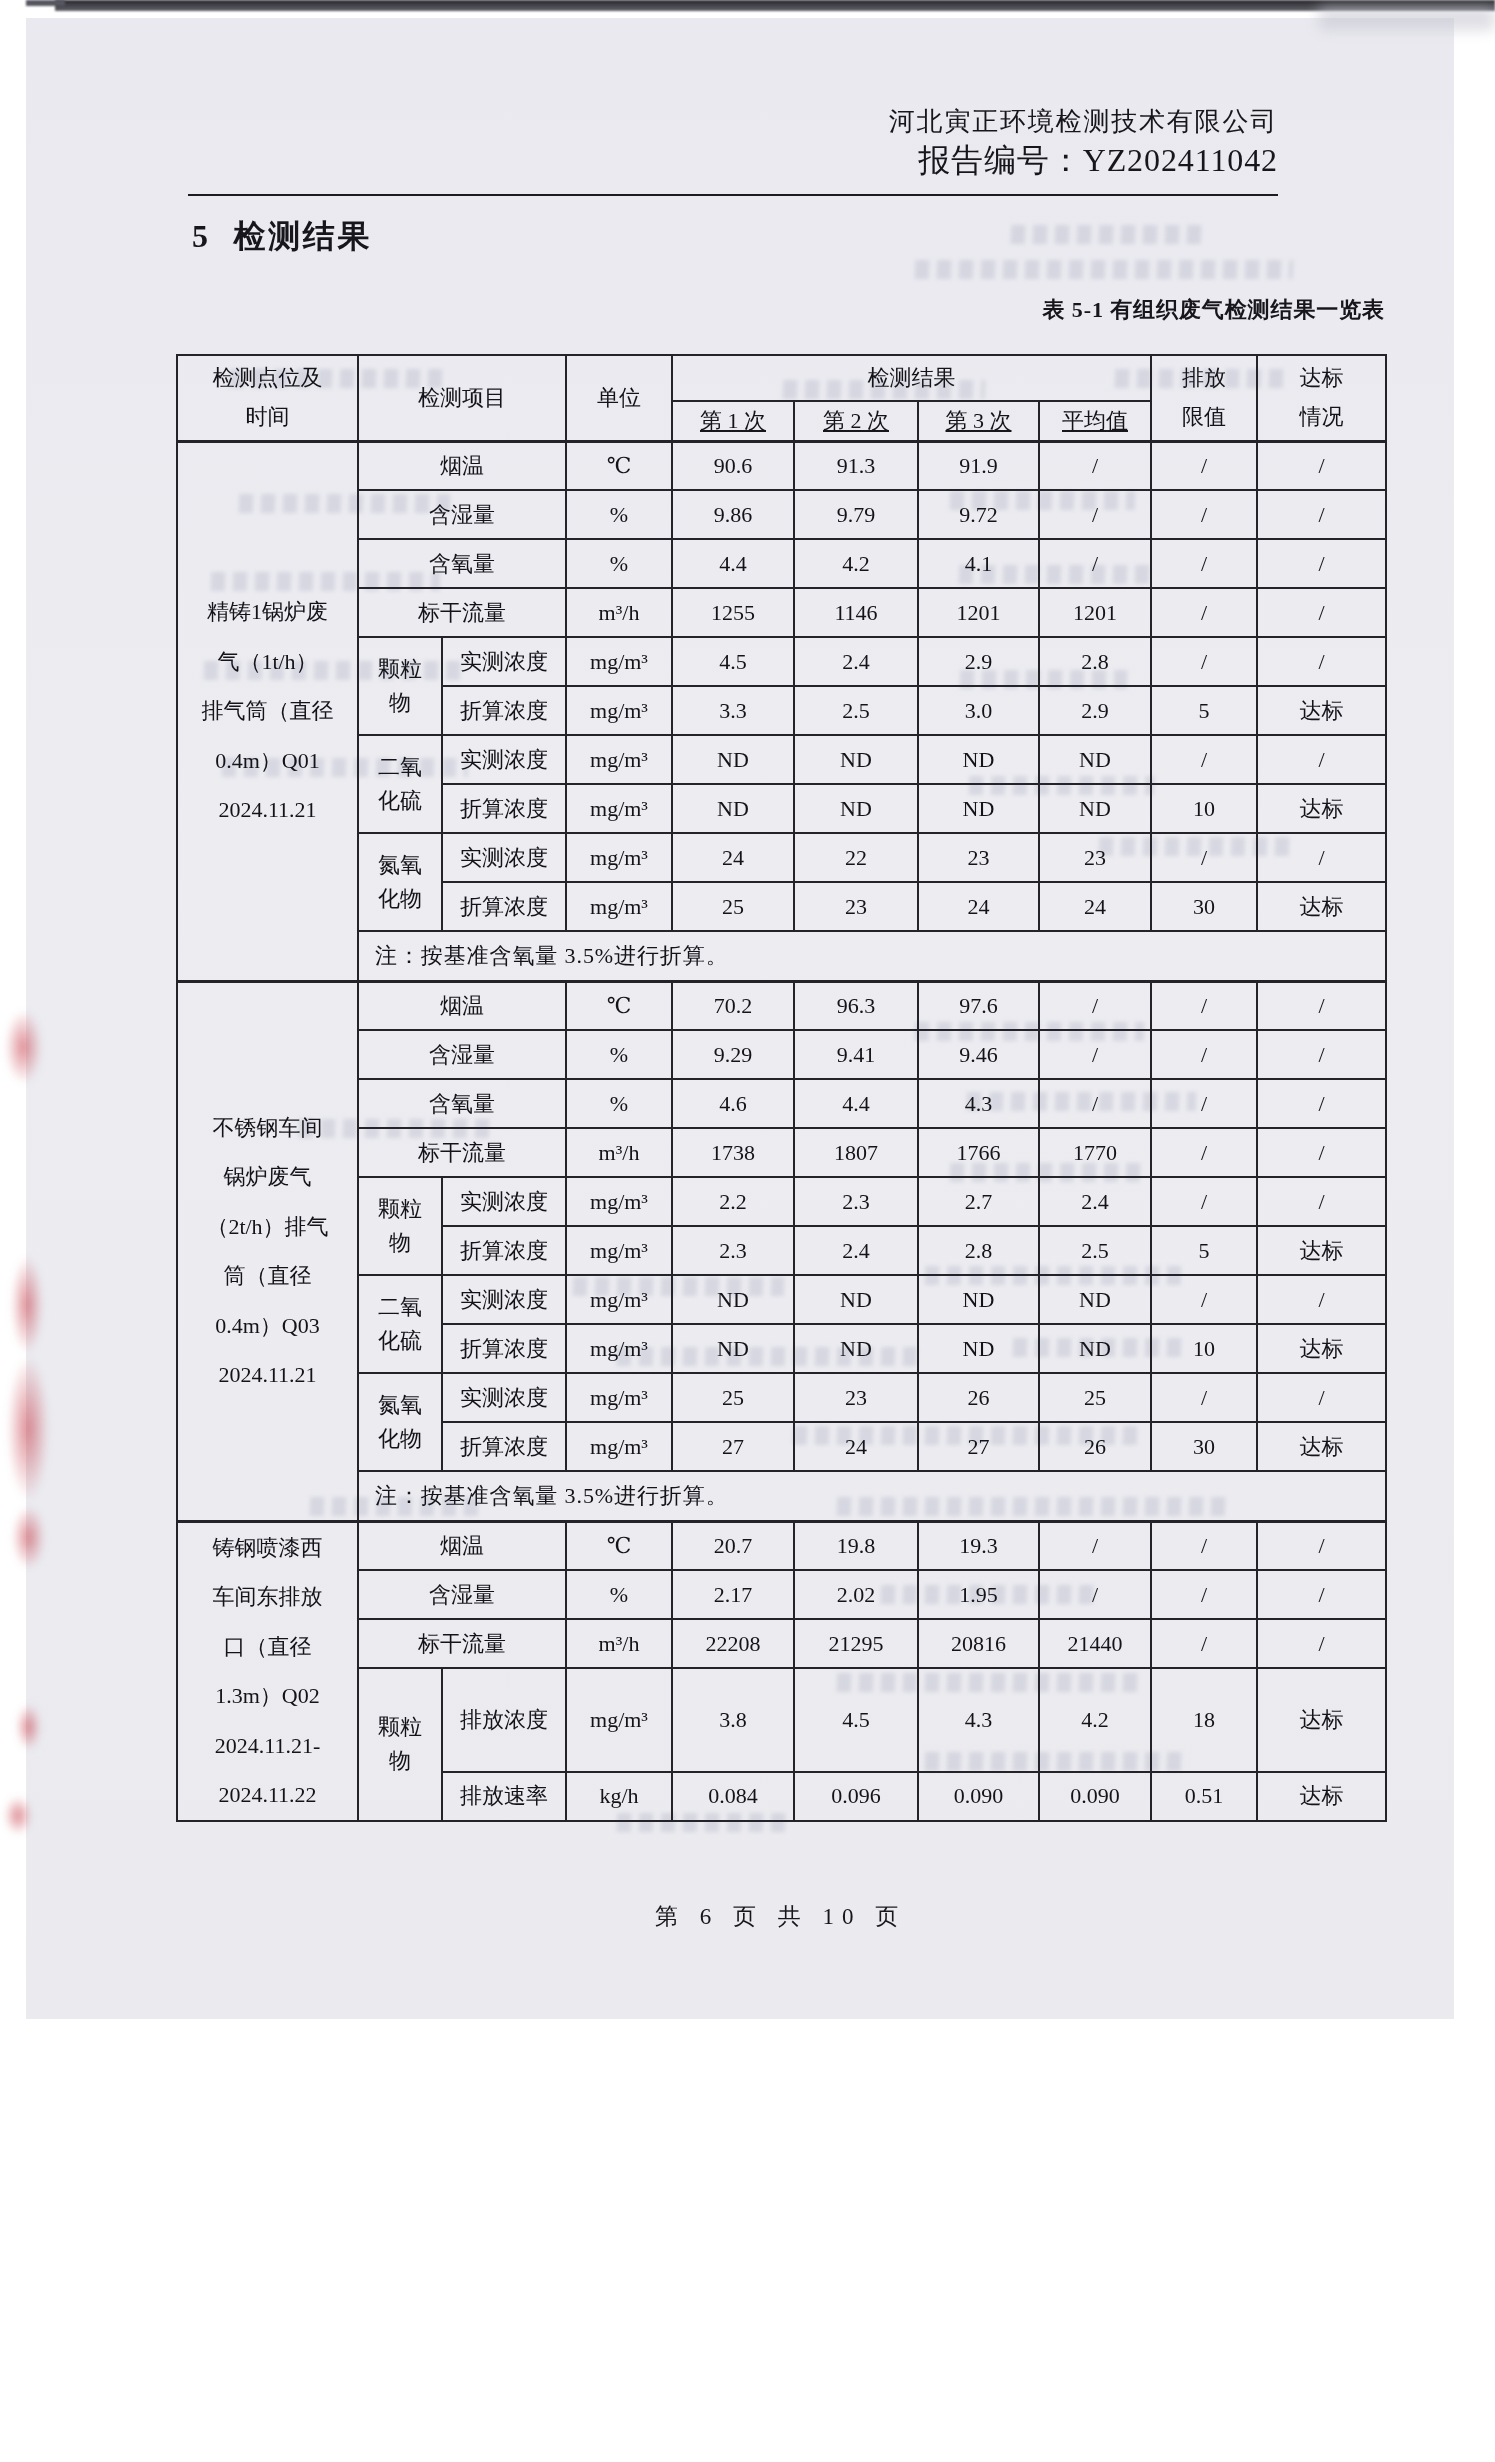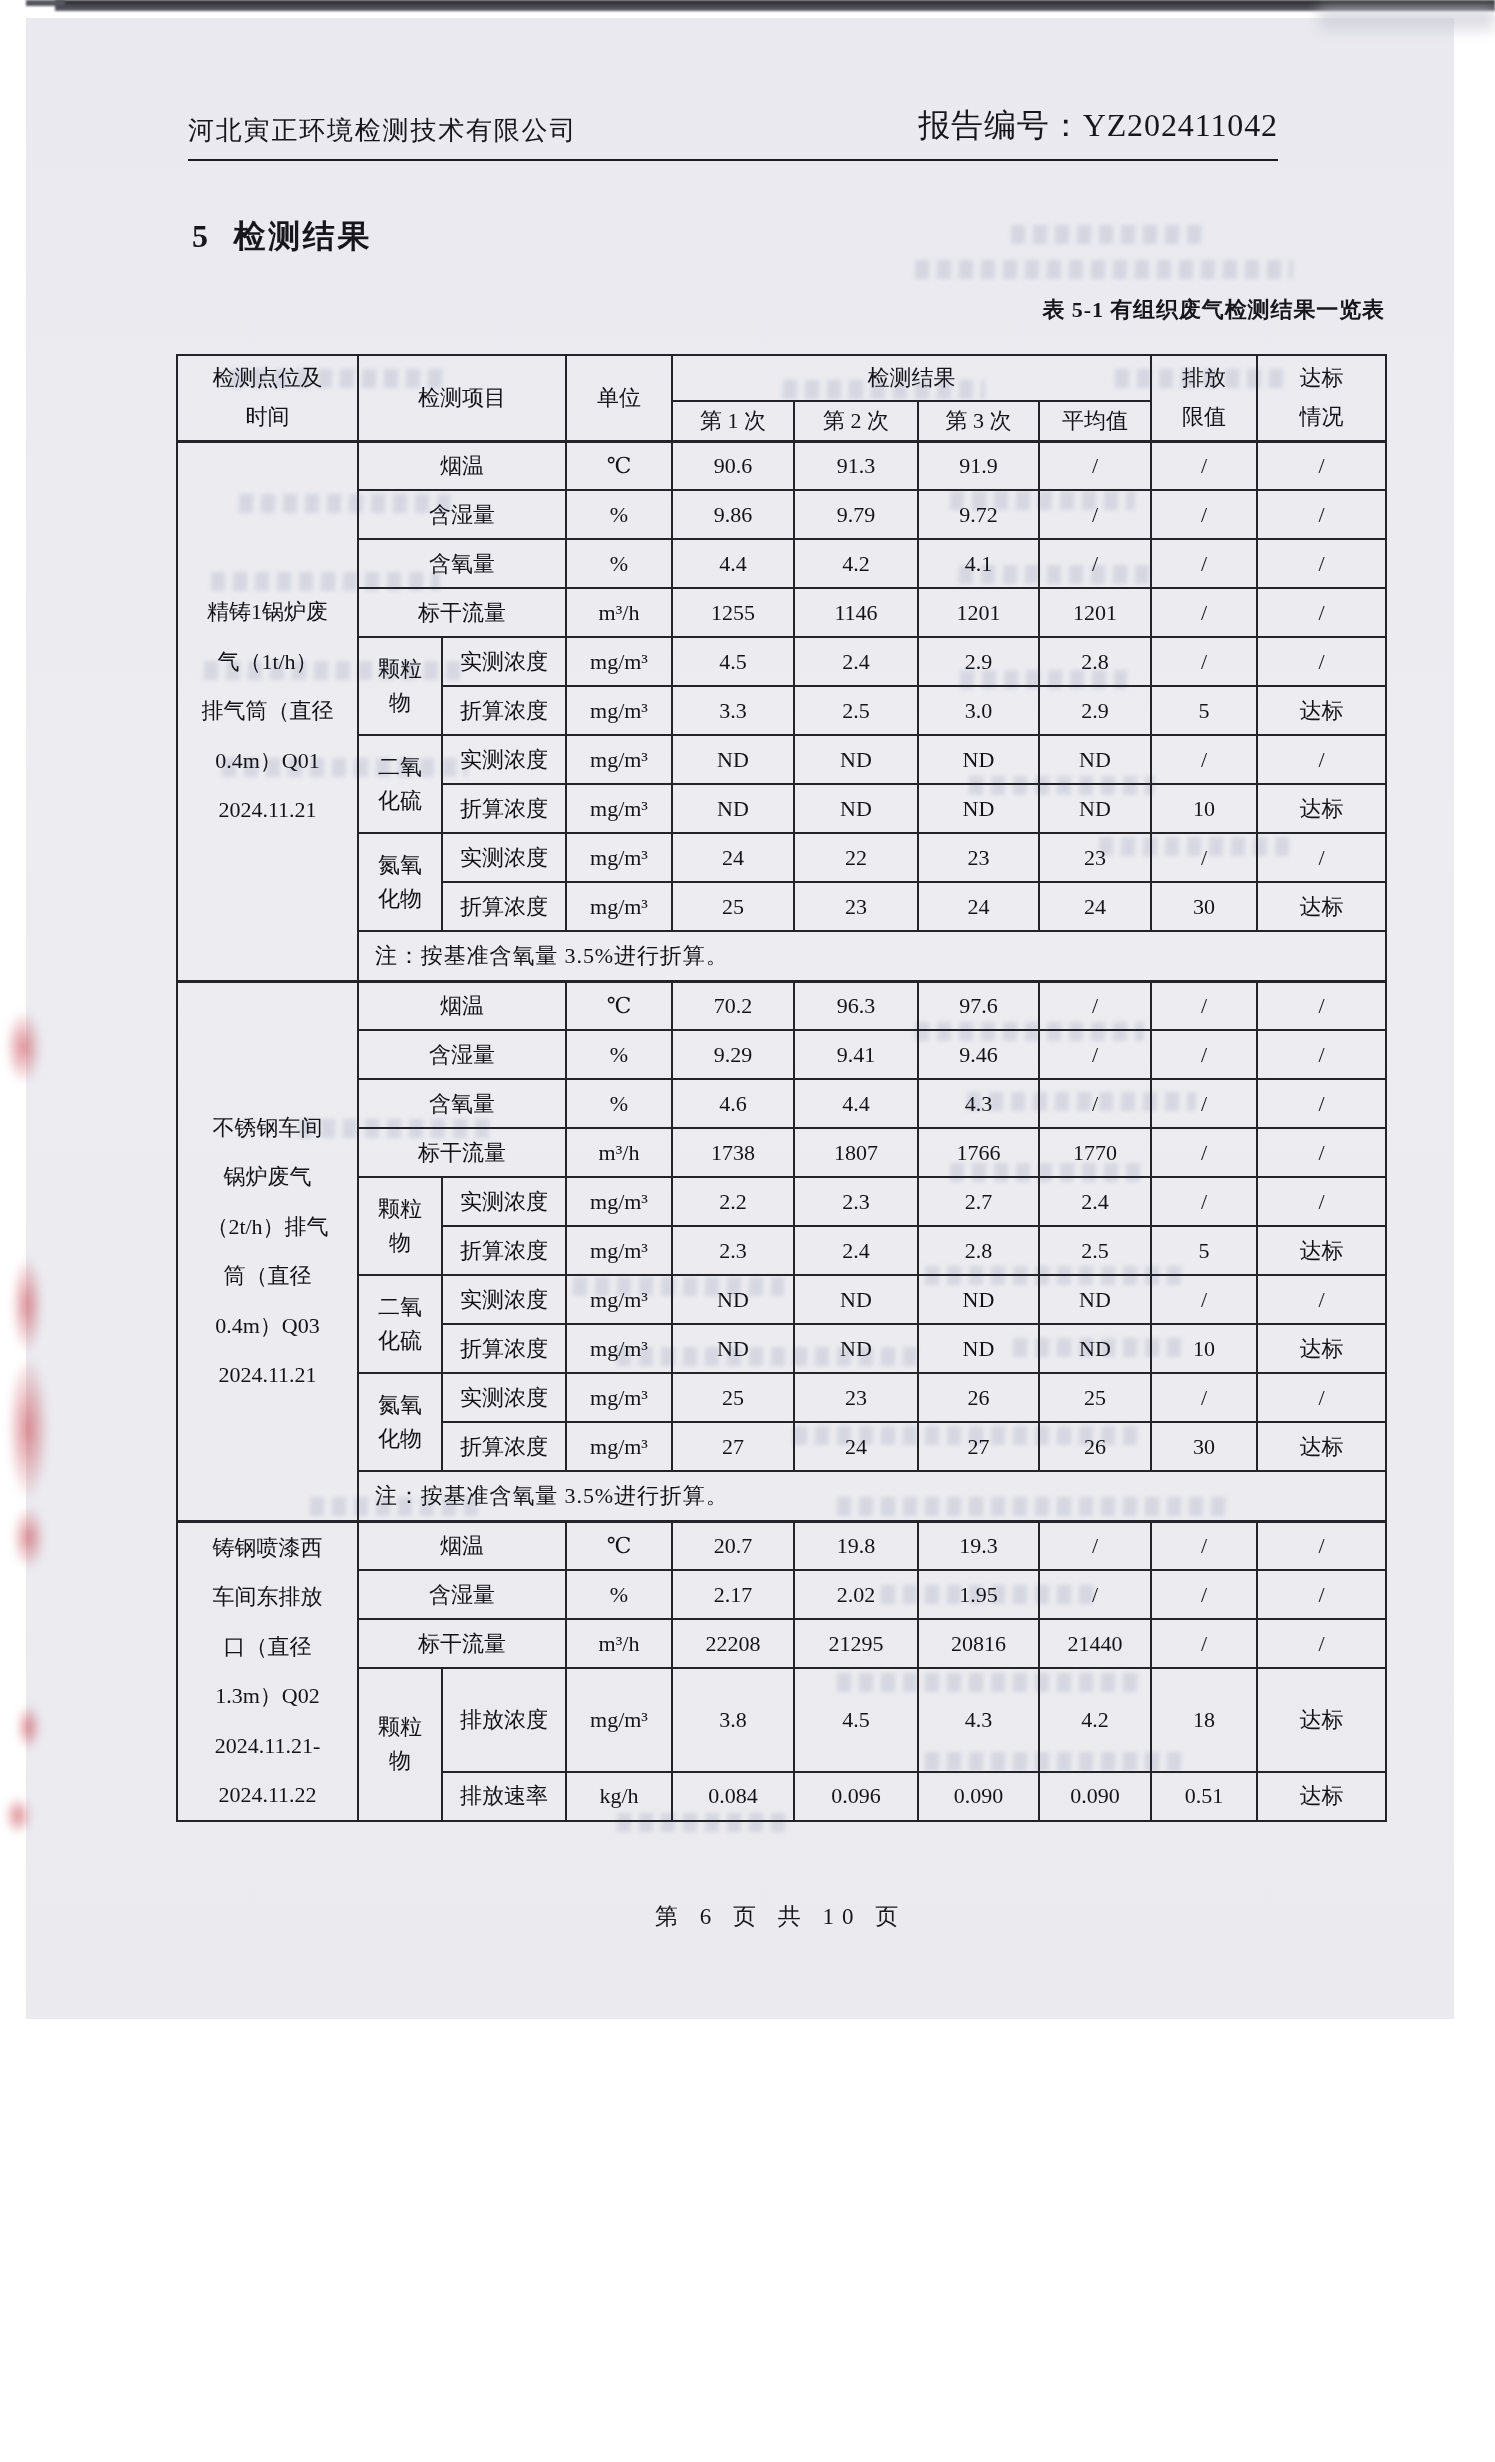--- a/index.html
+++ b/index.html
@@ -17,35 +17,35 @@
   .band-top-left{position:absolute;left:26px;top:0;width:39px;height:6.2px;background:#565660;filter:blur(1.3px);}
   .band-top-right{position:absolute;left:1319px;top:7px;width:176px;height:23px;background:#c7c7d2;filter:blur(7px);opacity:.6;}
   .ghost{position:absolute;height:19.3px;opacity:.34;filter:blur(2.3px);transform:skewX(-2deg);
     background:repeating-linear-gradient(90deg,rgba(125,128,158,.55) 0 14px,rgba(125,128,158,0) 14px 22px);}
   .red{position:absolute;filter:blur(3.5px);
     background:radial-gradient(closest-side,rgba(201,72,84,.62),rgba(201,72,84,0));}
   
   .hdr{
     position:absolute;left:188px;top:104px;width:1090px;display:flex;
     justify-content:space-between;align-items:flex-end;
-    border-bottom:2.6px solid #1b1b20;padding-bottom:10.6px;
+    border-bottom:2.6px solid #1b1b20;padding-bottom:10.6px;flex-direction:column;
   }
   .company{font-size:26px;letter-spacing:1.8px;}
   .report-no{font-size:32px;letter-spacing:0.9px;}
   .sec-head{position:absolute;left:192px;top:215px;font-size:32px;font-weight:bold;letter-spacing:2.6px;
     font-family:"Liberation Sans","DejaVu Sans",sans-serif;}
   .sec-head .no{margin-right:23px;font-family:"Liberation Serif",serif;}
   .caption{position:absolute;left:176px;top:295px;width:1209px;text-align:right;
     font-size:22px;font-weight:bold;letter-spacing:0.9px;}
   
   table.results{border-collapse:collapse;table-layout:fixed;position:absolute;left:176px;top:354px;
     width:1209px;border:2.6px solid #1d1d22;}
   th,td{border:2.1px solid #232329;text-align:center;vertical-align:middle;padding:0;
     font-size:22px;font-weight:normal;color:#131319;overflow:hidden;}
-  tr.h1{height:46px;} tr.h2{height:40px;}
+  tr.h1{height:46px;} tr.h2{height:40px;text-decoration:underline;}
   thead th{border-bottom-width:2.6px;}
   tbody tr.r{height:49px;} tbody tr.note-row{height:50px;padding-left:36px;}
   tbody tr.sec-start td{border-top-width:3.1px;}
   tbody tr.note-row td{border-bottom-width:3.1px;}
   td.point{white-space:pre-line;line-height:2.25;font-size:22px;}
   td.group{padding:0 17.6px;line-height:1.55;}
   td.notecell{text-align:left;padding-left:16px;letter-spacing:0.9px;}
   .two{white-space:pre-line;line-height:1.75;}
   .footer{position:absolute;left:176px;top:1901px;width:1209px;text-align:center;
     font-size:23px;letter-spacing:8px;}

